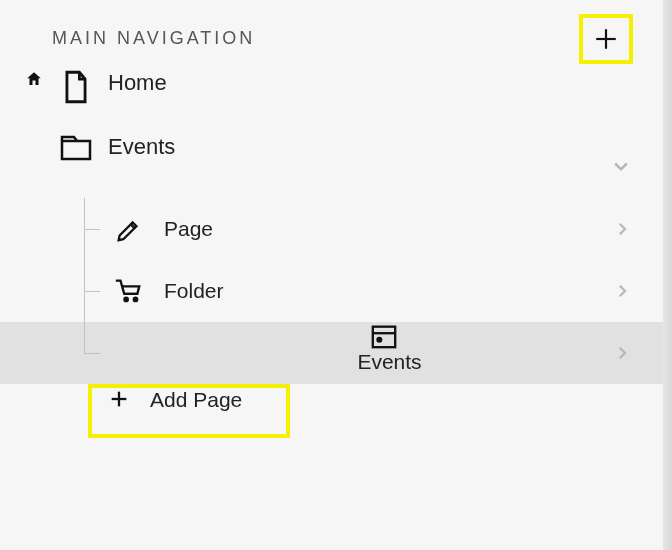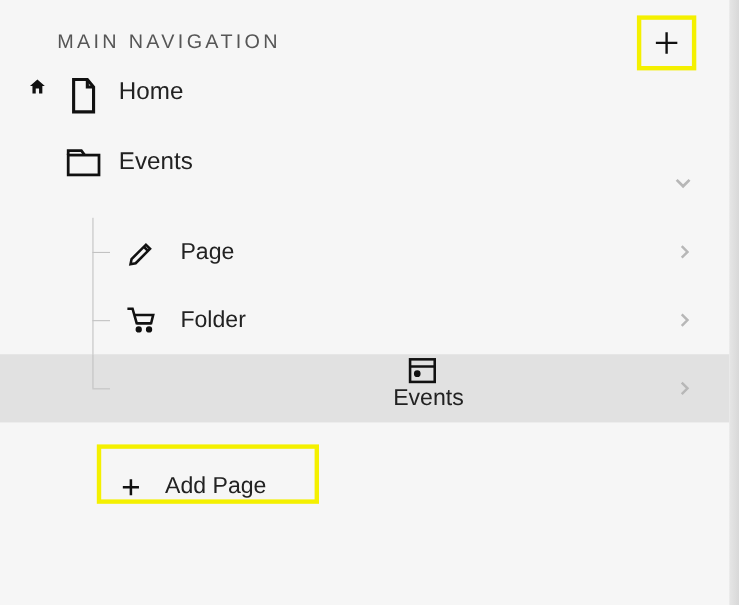--- a/index.html
+++ b/index.html
@@ -107,27 +107,27 @@
   .tree-line-h {
     position: absolute;
     left: 84px;
     top: 50%;
     width: 16px;
     height: 1px;
     background: #c2c2c2;
   }
   .add-page-row {
     display: flex;
-    align-items: flex-end;
+    align-items: flex-start;
     height: 54px;
     margin-left: 88px;
     width: 202px;
     border: 4px solid #f4f000;
     padding-left: 16px;
-    margin-top: 20px;
+    margin-top: 0;
   }
   .add-page-row .plus-small svg { width: 22px; height: 22px; }
   .add-page-row .label { font-size: 21px; padding-left: 20px; }
   svg { display: block; }
 </style>
 </head>
 <body>
 
 <div class="panel">
 

